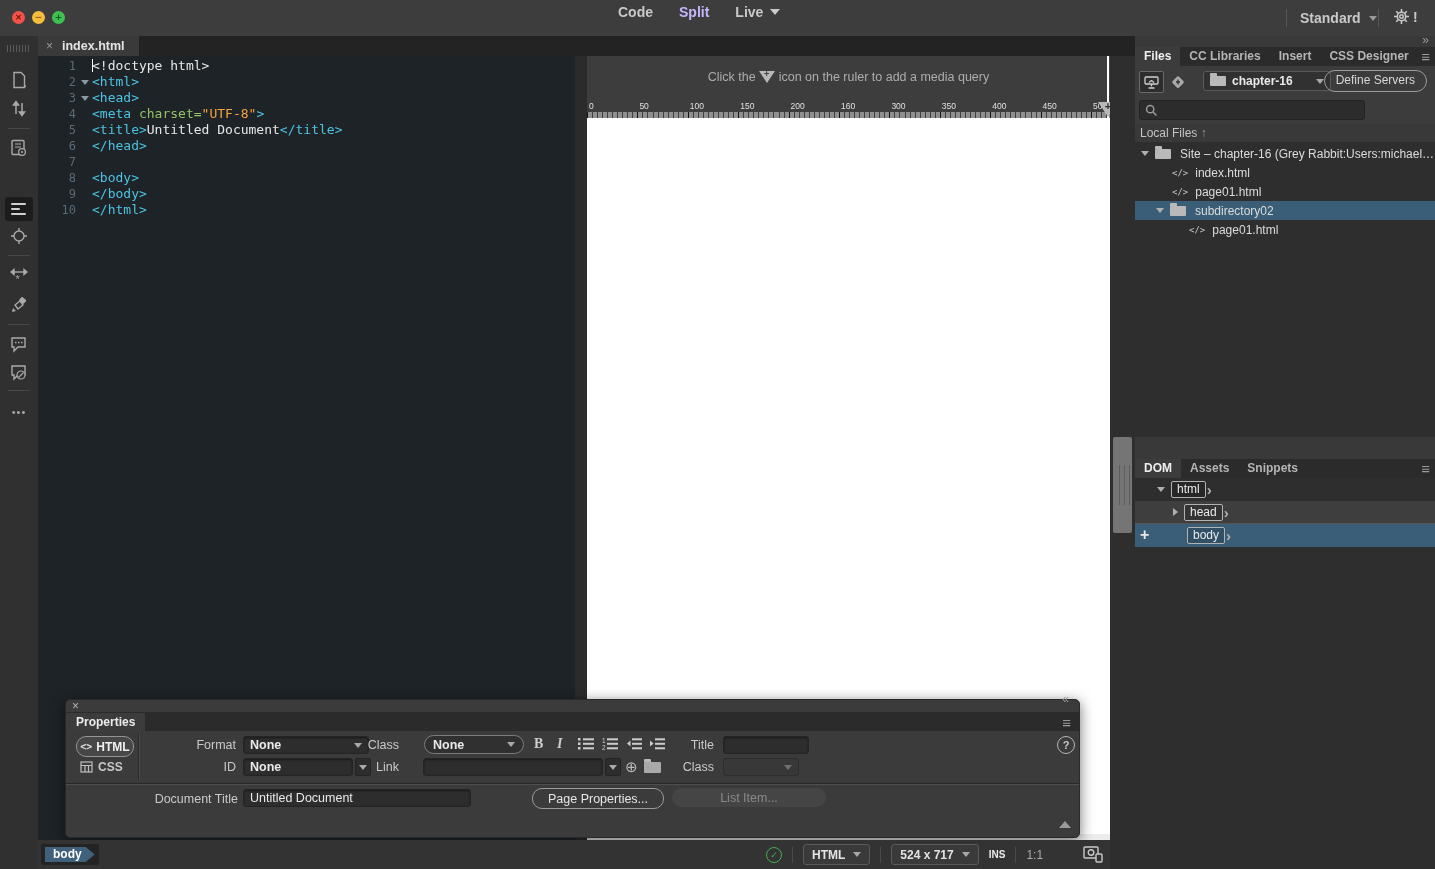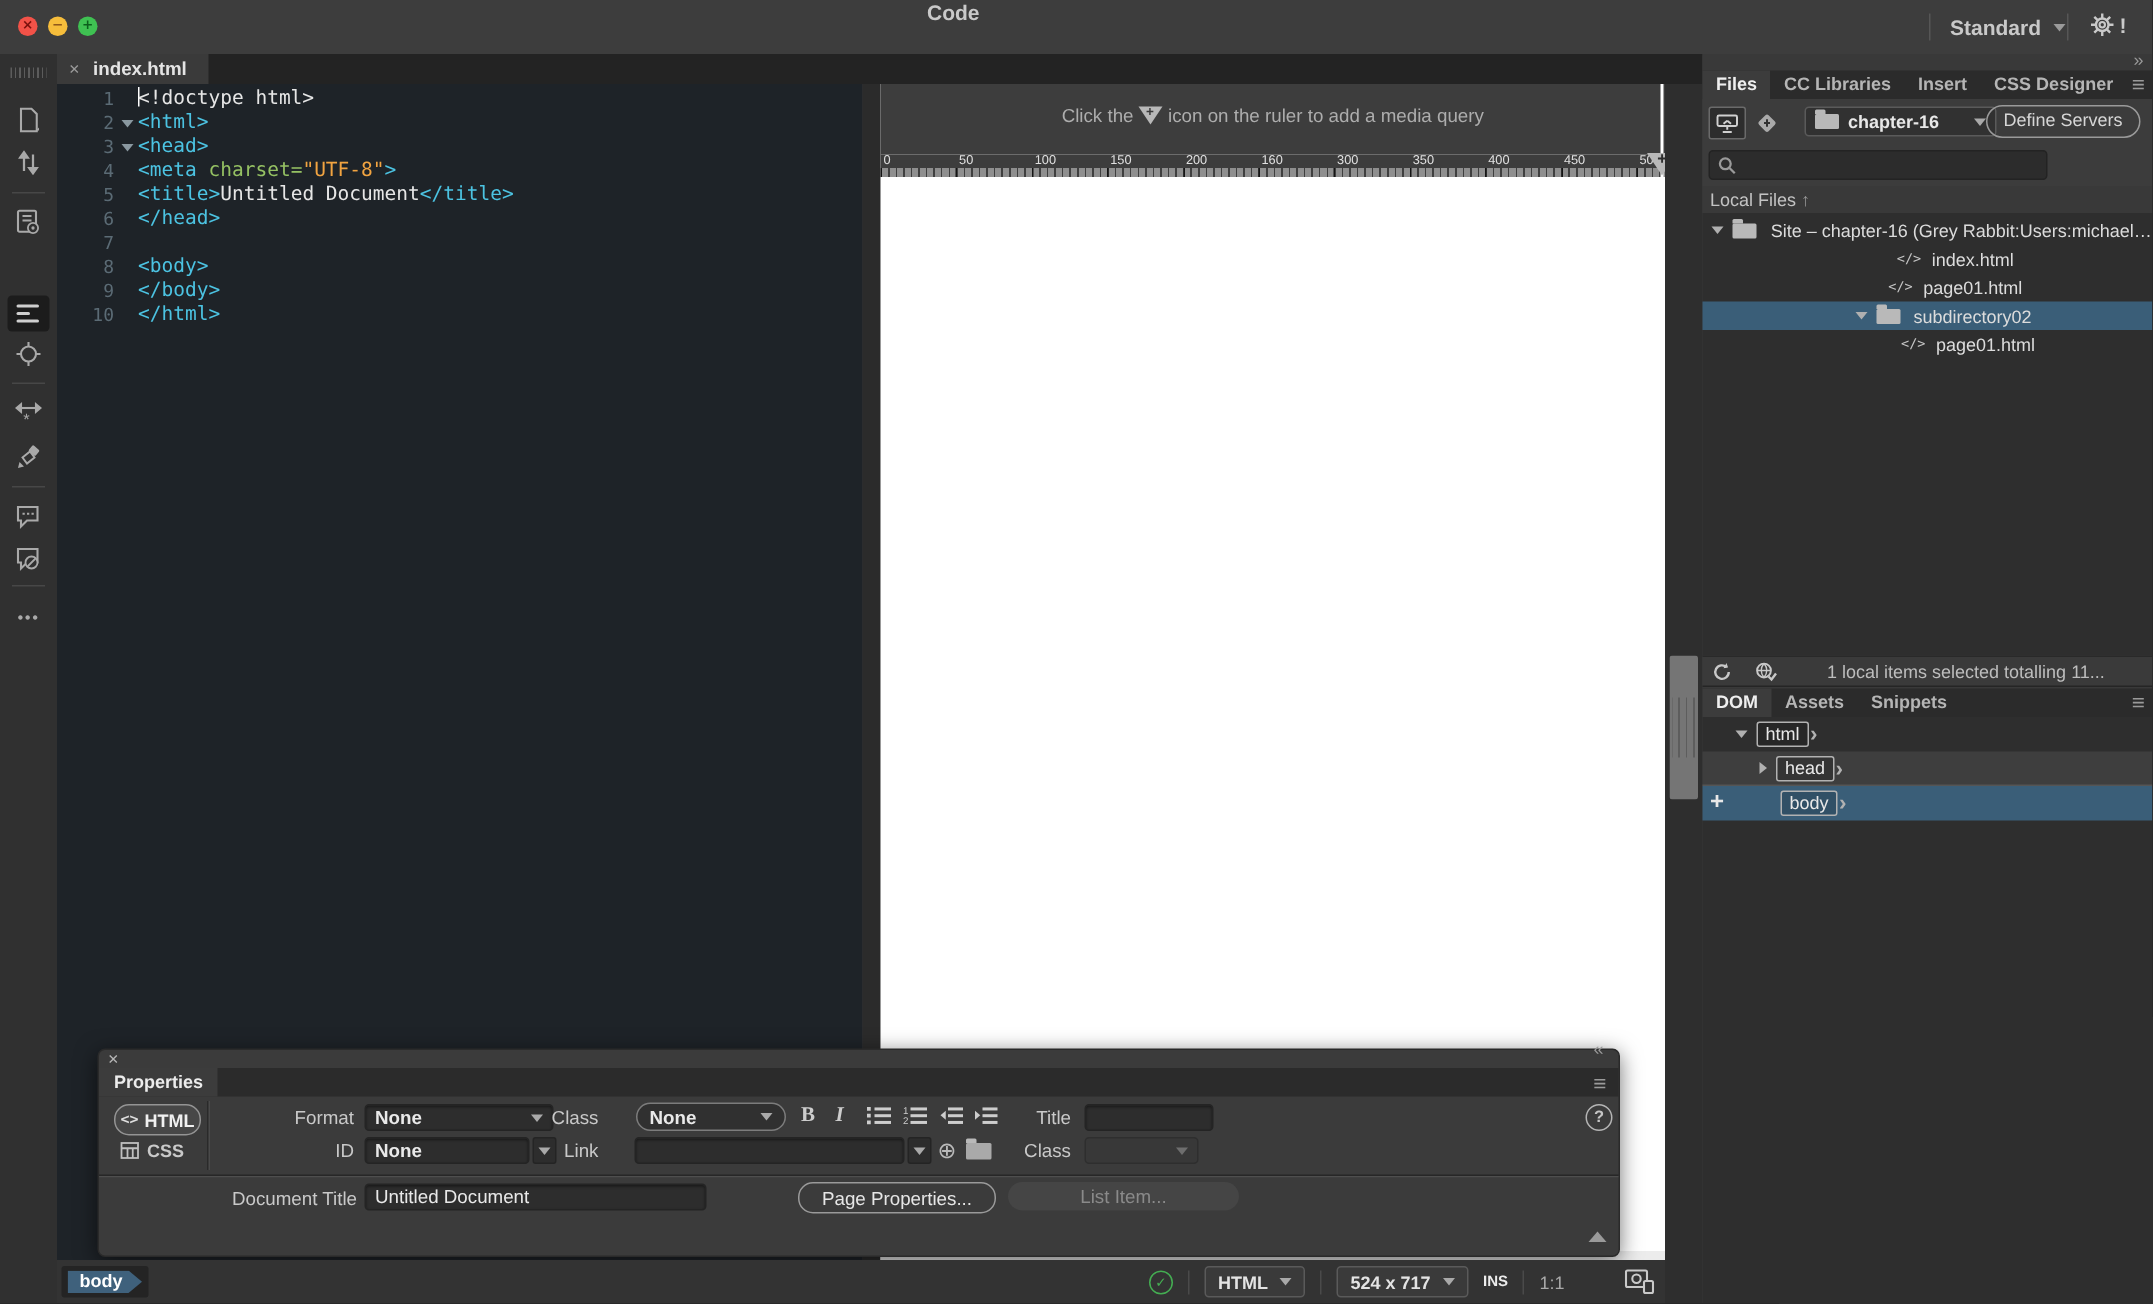--- a/index.html
+++ b/index.html
@@ -5,21 +5,21 @@
   html,body{margin:0;padding:0;background:#1a1a1a;}
   #app{position:relative;width:1435px;height:869px;background:#3d3d3d;overflow:hidden;
        font-family:"Liberation Sans",sans-serif;color:#cfcfcf;-webkit-font-smoothing:antialiased;}
 
   
   .topbar{position:absolute;top:0;left:0;right:0;height:36px;background:#3d3d3d;border-bottom:1px solid #262626;}
   .tlight{position:absolute;top:11px;width:13px;height:13px;border-radius:50%;font:bold 9px/13px "DejaVu Sans",sans-serif;text-align:center;}
   .tl-close{left:12px;background:#f25248;color:#7a100c;}
   .tl-min{left:32px;background:#f6bd3b;color:#90591b;}
   .tl-zoom{left:52px;background:#3fc152;color:#0c5f1d;}
-  .viewmodes{position:absolute;top:0;left:618px;height:20px;display:flex;align-items:flex-start;gap:26px;flex-direction:column;}
+  .viewmodes{position:absolute;top:0;left:618px;height:20px;display:flex;align-items:flex-end;gap:26px;}
   .vm{font-weight:bold;font-size:14px;color:#c9c9c9;cursor:default;}
   .vm.active{color:#c4b5fd;}
   .vm-live{display:flex;align-items:center;gap:7px;}
   .dd-tri{width:0;height:0;border-left:5px solid transparent;border-right:5px solid transparent;border-top:6px solid #c9c9c9;display:inline-block;}
   .topsep{position:absolute;top:9px;width:1px;height:18px;background:#565656;}
   .workspace{position:absolute;top:0;left:1300px;height:36px;display:flex;align-items:center;gap:8px;font-weight:bold;font-size:14px;color:#c9c9c9;}
   .ws-tri{width:0;height:0;border-left:4px solid transparent;border-right:4px solid transparent;border-top:5px solid #9a9a9a;}
   .gearwrap{position:absolute;top:8px;left:1393px;display:flex;align-items:center;gap:3px;color:#c9c9c9;font-weight:bold;font-size:14px;}
 
   
@@ -99,21 +99,21 @@
       display:flex;align-items:center;gap:6px;padding:0 6px;box-sizing:border-box;}
   .site-dd .lbl{color:#e8e8e8;font-weight:bold;font-size:12px;flex:1;}
   .chev{width:0;height:0;border-left:4px solid transparent;border-right:4px solid transparent;border-top:5px solid #a9a9a9;}
   .define-btn{position:absolute;top:4px;right:8px;height:20px;padding:0 11px;border:1px solid #9a9a9a;border-radius:11px;
       color:#d6d6d6;font-size:12px;line-height:19px;}
   .search-row{position:absolute;top:62px;left:0;right:0;height:26px;background:#3c3c3c;}
   .search-box{position:absolute;top:2px;left:4px;width:226px;height:20px;background:#2c2c2c;border:1px solid #232323;border-radius:3px;
       display:flex;align-items:center;padding:0 5px;box-sizing:border-box;}
   .localfiles{position:absolute;top:88px;left:0;right:0;height:18px;background:#393939;color:#c3c3c3;font-size:12px;padding:2px 0 0 5px;box-sizing:border-box;}
   .file-tree{position:absolute;top:106px;left:0;right:0;height:295px;background:#2e2e2e;padding-top:2px;box-sizing:border-box;}
-  .ft-row{height:19px;display:flex;align-items:center;color:#dcdcdc;font-size:12px;white-space:nowrap;overflow:hidden;justify-content:center;}
+  .ft-row{height:19px;display:flex;align-items:center;color:#dcdcdc;font-size:12px;white-space:nowrap;overflow:hidden;}
   .ft-row.sel{background:#3a5e78;}
   .tri-down{width:0;height:0;border-left:4px solid transparent;border-right:4px solid transparent;border-top:5px solid #b0b0b0;margin-right:6px;flex:0 0 auto;}
   .tri-right{width:0;height:0;border-top:4px solid transparent;border-bottom:4px solid transparent;border-left:5px solid #b0b0b0;margin-right:6px;flex:0 0 auto;}
   .tw-spacer{width:14px;flex:0 0 14px;}
   .folder-ic{position:relative;width:16px;height:10px;background:#b9b9b9;border-radius:1px;margin-right:9px;flex:0 0 auto;}
   .folder-ic::before{content:"";position:absolute;top:-3px;left:0;width:7px;height:3px;background:#b9b9b9;border-radius:1px 1px 0 0;}
   .filecode-ic{font-family:"DejaVu Sans Mono",monospace;font-size:9px;color:#c6c6c6;margin-right:7px;flex:0 0 auto;}
   .files-status{position:absolute;top:401px;left:0;right:0;height:21px;background:#3a3a3a;border-top:1px solid #292929;border-bottom:1px solid #252525;
       display:flex;align-items:center;box-sizing:border-box;}
   .fs-text{color:#bdbdbd;font-size:12px;margin-left:33px;}
@@ -423,32 +423,20 @@
           <span class="folder-ic"></span>
           <span class="ft-label">subdirectory02</span>
         </div>
         <div class="ft-row" style="padding-left: 40px;">
           <span class="tw-spacer"></span>
           <span class="filecode-ic">&lt;/&gt;</span>
           <span class="ft-label">page01.html</span>
         </div>
       </div>
 
-    <div class="files-status">
-      <svg style="margin-left:6px" width="14" height="14" viewBox="0 0 14 14">
-          <path d="M11.5 7a4.5 4.5 0 1 1-1.4-3.2" fill="none" stroke="#c9c9c9" stroke-width="1.6"></path>
-          <path d="M10 1l1 3-3 .5z" fill="#c9c9c9"></path>
-        </svg>
-      <svg style="margin-left:14px" width="16" height="14" viewBox="0 0 16 14">
-          <circle cx="7" cy="6" r="4.6" fill="none" stroke="#c9c9c9" stroke-width="1.3"></circle>
-          <path d="M2.6 6h8.8M7 1.4c-2.4 2.8-2.4 6.4 0 9.2M7 1.4c2.4 2.8 2.4 6.4 0 9.2" fill="none" stroke="#c9c9c9" stroke-width="1"></path>
-          <path d="M10 10l2 2 3-4" fill="none" stroke="#c9c9c9" stroke-width="1.6"></path>
-        </svg>
-      <span class="fs-text">1 local items selected totalling 11...</span>
-    </div>
 
     <div class="ptabs dom-tabs" id="dom-tabs">
         <div class="ptab active">DOM</div>
         <div class="ptab">Assets</div>
         <div class="ptab">Snippets</div>
       </div>
     <span class="ptab-menu" style="top:424px">≡</span>
 
     <div class="dom-tree" id="dom-tree">
         <div class="dom-row" style="padding-left: 22px;">

